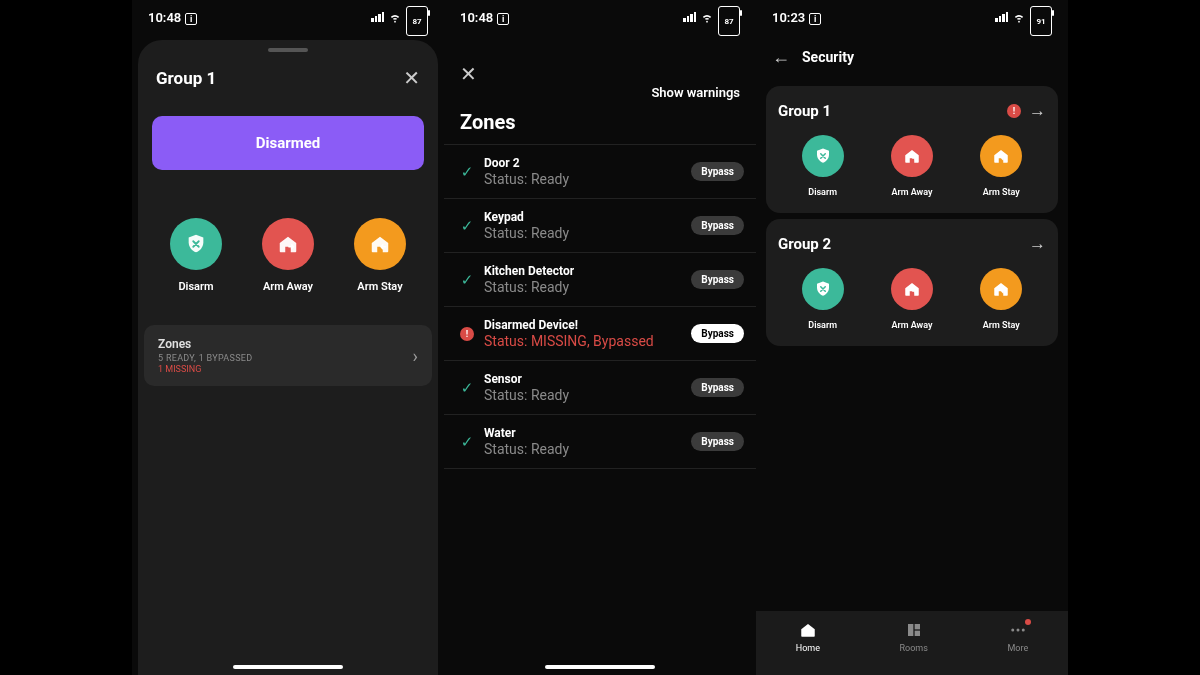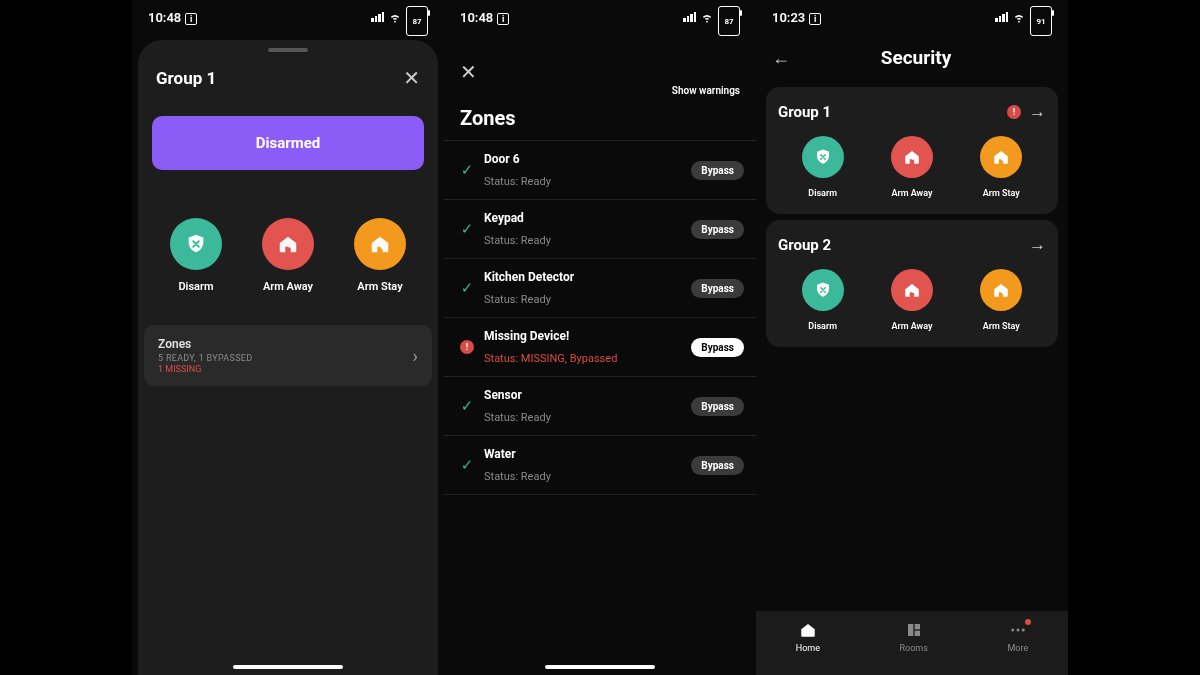--- a/index.html
+++ b/index.html
@@ -92,39 +92,39 @@
   }
   .zones-text .zt-title{ font-size:12px; color:#e0e0e0; font-weight:600;}
   .zones-text .zt-sub{ font-size:9px; color:#8a8a8a; margin-top:2px; letter-spacing:0.3px;}
   .zones-text .zt-miss{ font-size:9px; color:#d94b46; margin-top:1px;}
   .chev { color:#999; font-size:18px; }
   .home-ind { position:absolute; bottom:6px; left:50%; transform:translateX(-50%); width:110px; height:4px; background:#fff; border-radius:3px; }
 
   
   .s2-header { display:flex; justify-content:space-between; align-items:center; padding: 14px 16px 6px; font-size:13px;}
   .s2-close { font-size:20px; color:#ccc;}
-  .s2-show { font-size:10px; font-weight:600;margin-top:37px;}
+  .s2-show { font-size:13px; font-weight:600;margin-top:37px;}
   .s2-title { font-size:20px; font-weight:700; padding:4px 16px 10px;}
   .zone-list { display:flex; flex-direction:column; }
   .zone-item { display:flex; align-items:center; padding:11px 12px; border-top:1px solid #222; border-bottom:1px solid #222;}
   .zone-item + .zone-item { border-top:none; }
   .zi-icon { width:22px; display:flex; justify-content:center; }
   .checkmark { color:#3cb99a; font-size:15px; }
   .alert-dot { width:14px; height:14px; border-radius:50%; background:#d94b46; display:flex; align-items:center; justify-content:center; font-size:9px; font-weight:700;}
   .zi-text { flex:1; padding-left:6px;}
   .zi-name { font-size:12px; font-weight:700;}
-  .zi-status { font-size:11px; color:#8a8a8a; margin-top:9px;}
+  .zi-status { font-size:14px; color:#8a8a8a; margin-top:1px;}
   .zi-status.red { color:#d94b46; }
   .bypass-btn { font-size:10px; font-weight:700; padding:4px 10px; border-radius:11px; background:#3b3b3b; color:#fff;text-align:center;}
   .bypass-btn.active { background:#fff; color:#000; }
 
   
   .s3-header { display:flex; align-items:center; padding:12px 16px; gap:12px;}
   .back-arrow { font-size:18px; color:#ccc;}
-  .s3-title { flex:1; text-align:center; font-size:19px; font-weight:700; margin-right:22px;}
+  .s3-title { flex:1; text-align:left; font-size:14px; font-weight:700; margin-right:22px;}
   .all-areas { font-size:9px; letter-spacing:1px; color:#8a8a8a; padding:4px 16px 6px;}
   .group-card {
     margin:6px 10px;
     background:#1d1d1d;
     border-radius:14px;
     padding:14px 12px 16px;
   }
   .gc-head { display:flex; align-items:center; justify-content:space-between; margin-bottom:14px;}
   .gc-title { font-size:15px; font-weight:700;}
   .gc-right { display:flex; align-items:center; gap:8px;}
@@ -238,21 +238,21 @@
     <span class="s2-show">Show warnings</span>
   </div>
   <div class="s2-title">Zones</div>
 
   <div class="zone-list" id="zone-list">
       <div class="zone-item">
     <span class="zi-icon">
       <span class="checkmark">✓</span>
     </span>
     <span class="zi-text">
-      <div class="zi-name">Door 6</div>
+      <div class="zi-name">Door 2</div>
       <div class="zi-status ">Status: Ready</div>
     </span>
     <span class="bypass-btn ">Bypass</span>
   </div>
       <div class="zone-item">
     <span class="zi-icon">
       <span class="checkmark">✓</span>
     </span>
     <span class="zi-text">
       <div class="zi-name">Keypad</div>
@@ -268,21 +268,21 @@
       <div class="zi-name">Kitchen Detector</div>
       <div class="zi-status ">Status: Ready</div>
     </span>
     <span class="bypass-btn ">Bypass</span>
   </div>
       <div class="zone-item">
     <span class="zi-icon">
       <span class="alert-dot">!</span>
     </span>
     <span class="zi-text">
-      <div class="zi-name">Missing Device!</div>
+      <div class="zi-name">Disarmed Device!</div>
       <div class="zi-status red">Status: MISSING, Bypassed</div>
     </span>
     <span class="bypass-btn active">Bypass</span>
   </div>
       <div class="zone-item">
     <span class="zi-icon">
       <span class="checkmark">✓</span>
     </span>
     <span class="zi-text">
       <div class="zi-name">Sensor</div>

